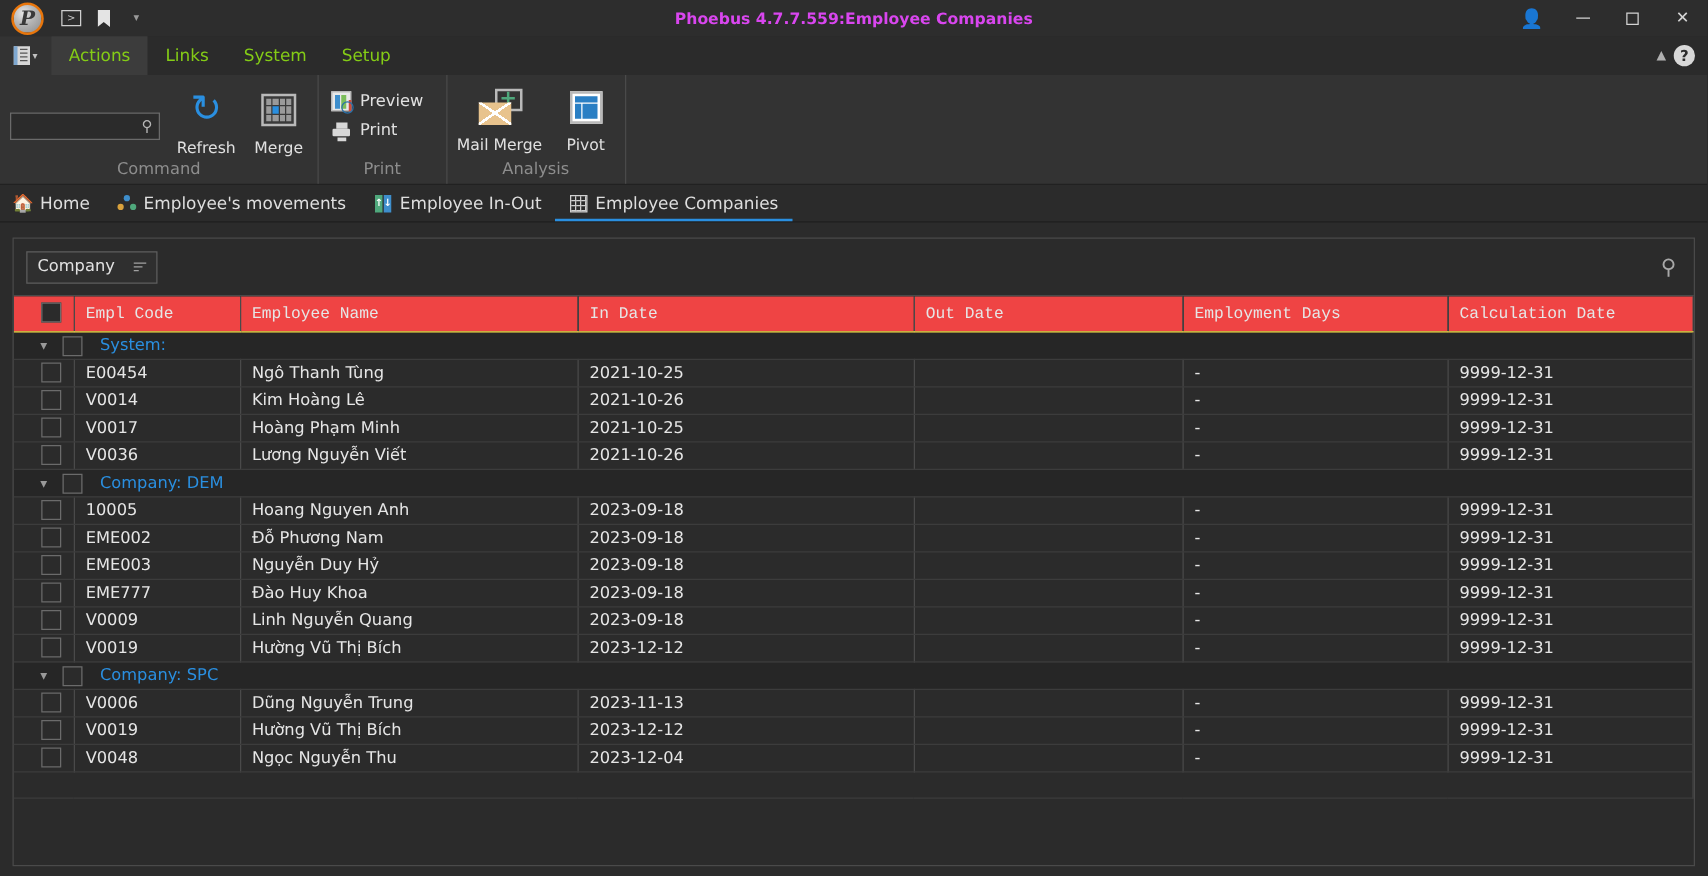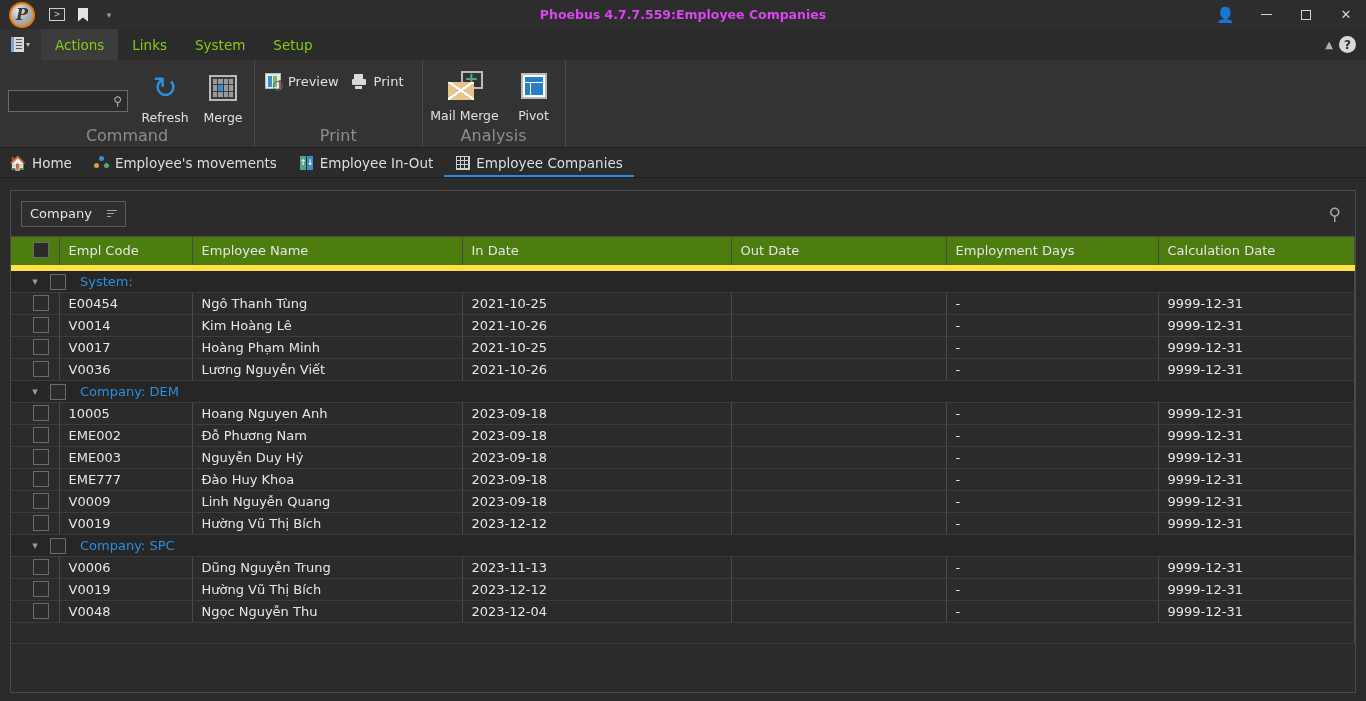--- a/index.html
+++ b/index.html
@@ -98,21 +98,21 @@
     border-bottom: 1px solid #212121;
   }
   .rib-group {
     display: flex; flex-direction: column;
     position: relative;
     padding: 0 2px;
   }
   .rib-group + .rib-group { border-left: 1px solid #4a4a4a; }
   .rib-body { flex: 1; display:flex; align-items:flex-start; padding-top: 6px; }
   .rib-label {
-    text-align:center; font-size: 16px; color:#8d8d8d;
+    text-align:center; font-size: 13px; color:#8d8d8d;
     height: 20px; line-height: 18px;
   }
 
   .search-box {
     width: 120px; height: 22px; margin: 24px 8px 0 6px;
     background: #2b2b2b; border: 1px solid #6a6a6a;
     display:flex; align-items:center; justify-content:flex-end;
     padding-right:5px;
   }
   .mag { color:#b5b5b5; font-size:12px; }
@@ -126,21 +126,21 @@
 
   .refresh-ico { color:#2a8fe0; font-size: 30px; line-height:1; }
   .select-ico {
     width:28px; height:26px; border:2px solid #b9b9b9; background:#3a3a3a;
     display:grid; grid-template-columns: repeat(4,1fr); grid-template-rows: repeat(3,1fr);
     gap:1px; padding:2px;
   }
   .select-ico i { background:#9a9a9a; display:block; }
   .select-ico i.on { background:#2a8fe0; }
 
-  .small-col { display:flex; flex-direction:row; justify-content:center; padding: 4px 8px 0 6px; gap:2px; }
+  .small-col { display:flex; flex-direction:column; justify-content:center; padding: 4px 8px 0 6px; gap:2px; }
   .small-btn { display:flex; align-items:center; gap:7px; padding: 3px 8px 3px 2px; }
   .small-btn .lbl { font-size:13px; color:#e0e0e0; }
   .preview-ico {
     width:16px; height:16px; border:1px solid #b9b9b9; background:#e8e8e8; position:relative;
   }
   .preview-ico::before {
     content:""; position:absolute; left:2px; top:2px; width:4px; height:11px; background:#3e8ecc;
     box-shadow: 5px 0 0 #7bbd5a, 10px 3px 0 -1px #d04a3a;
   }
   .preview-ico::after {
@@ -242,22 +242,23 @@
   table.grid th, table.grid td {
     font-weight: normal; text-align:left;
     font-size: 13px; color:#e6e6e6;
     border-right: 1px solid #4a4a4a;
     padding: 0 0 0 9px;
     height: 21px; line-height:21px;
     overflow:hidden; white-space:nowrap; text-overflow:ellipsis;
   }
   table.grid thead th {
     height: 28px; line-height:28px;
-    border-bottom: 6px solid #fde047;
-    background:#4d7c0f;
+    border-bottom: 1px solid #fde047;
+    background:#ef4444;
+    font-family:Liberation Mono, monospace;
   }
   table.grid td { border-bottom: 1px solid #3c3c3c; }
   .col-chk { width: 48px; padding:0 !important; }
   .col-code { width: 133px; }
   .col-name { width: 270px; }
   .col-in   { width: 269px; }
   .col-out  { width: 215px; }
   .col-days { width: 212px; }
   .col-calc { width: auto; }
   .chkcell { position:relative; }

